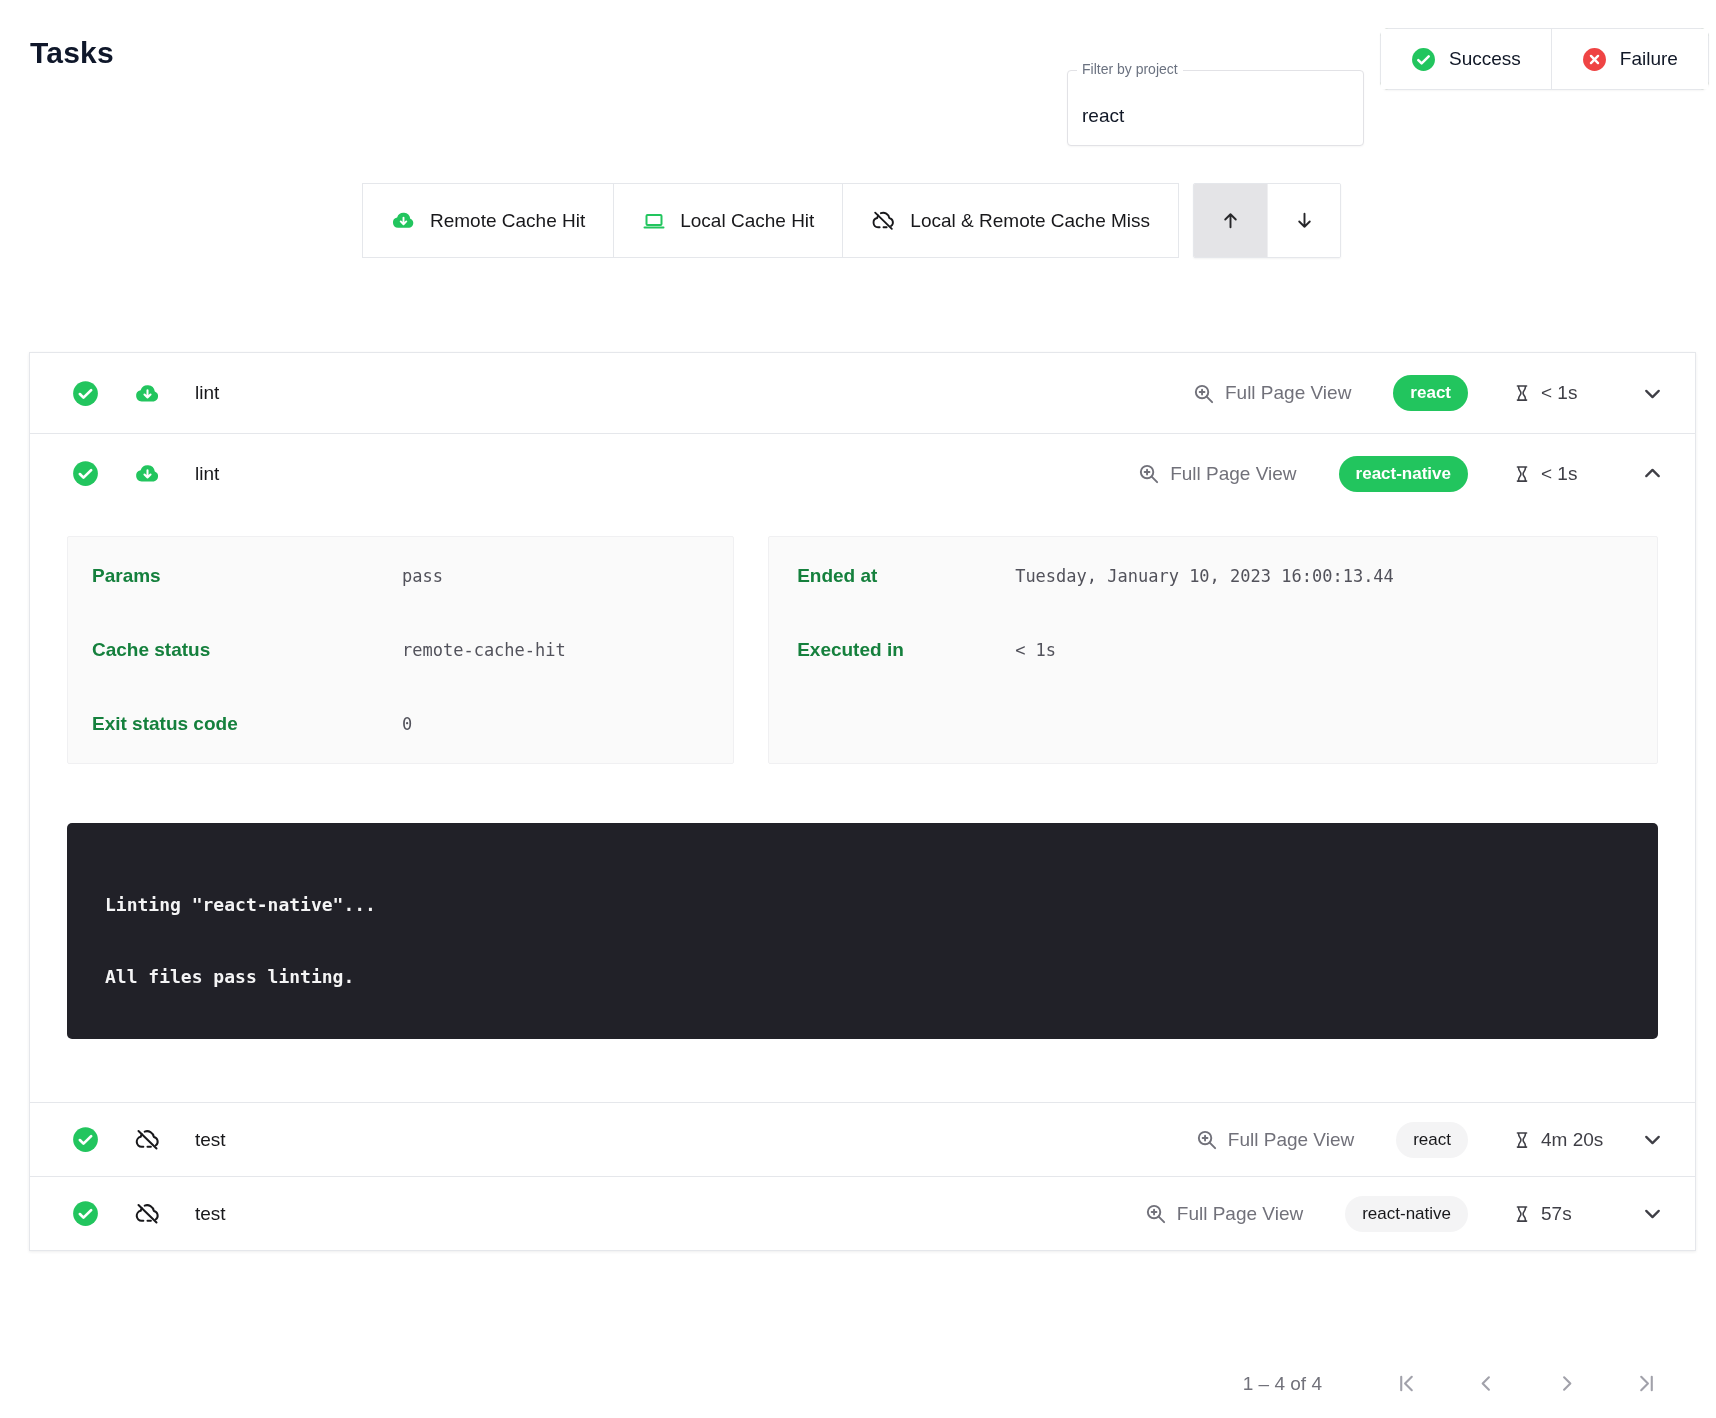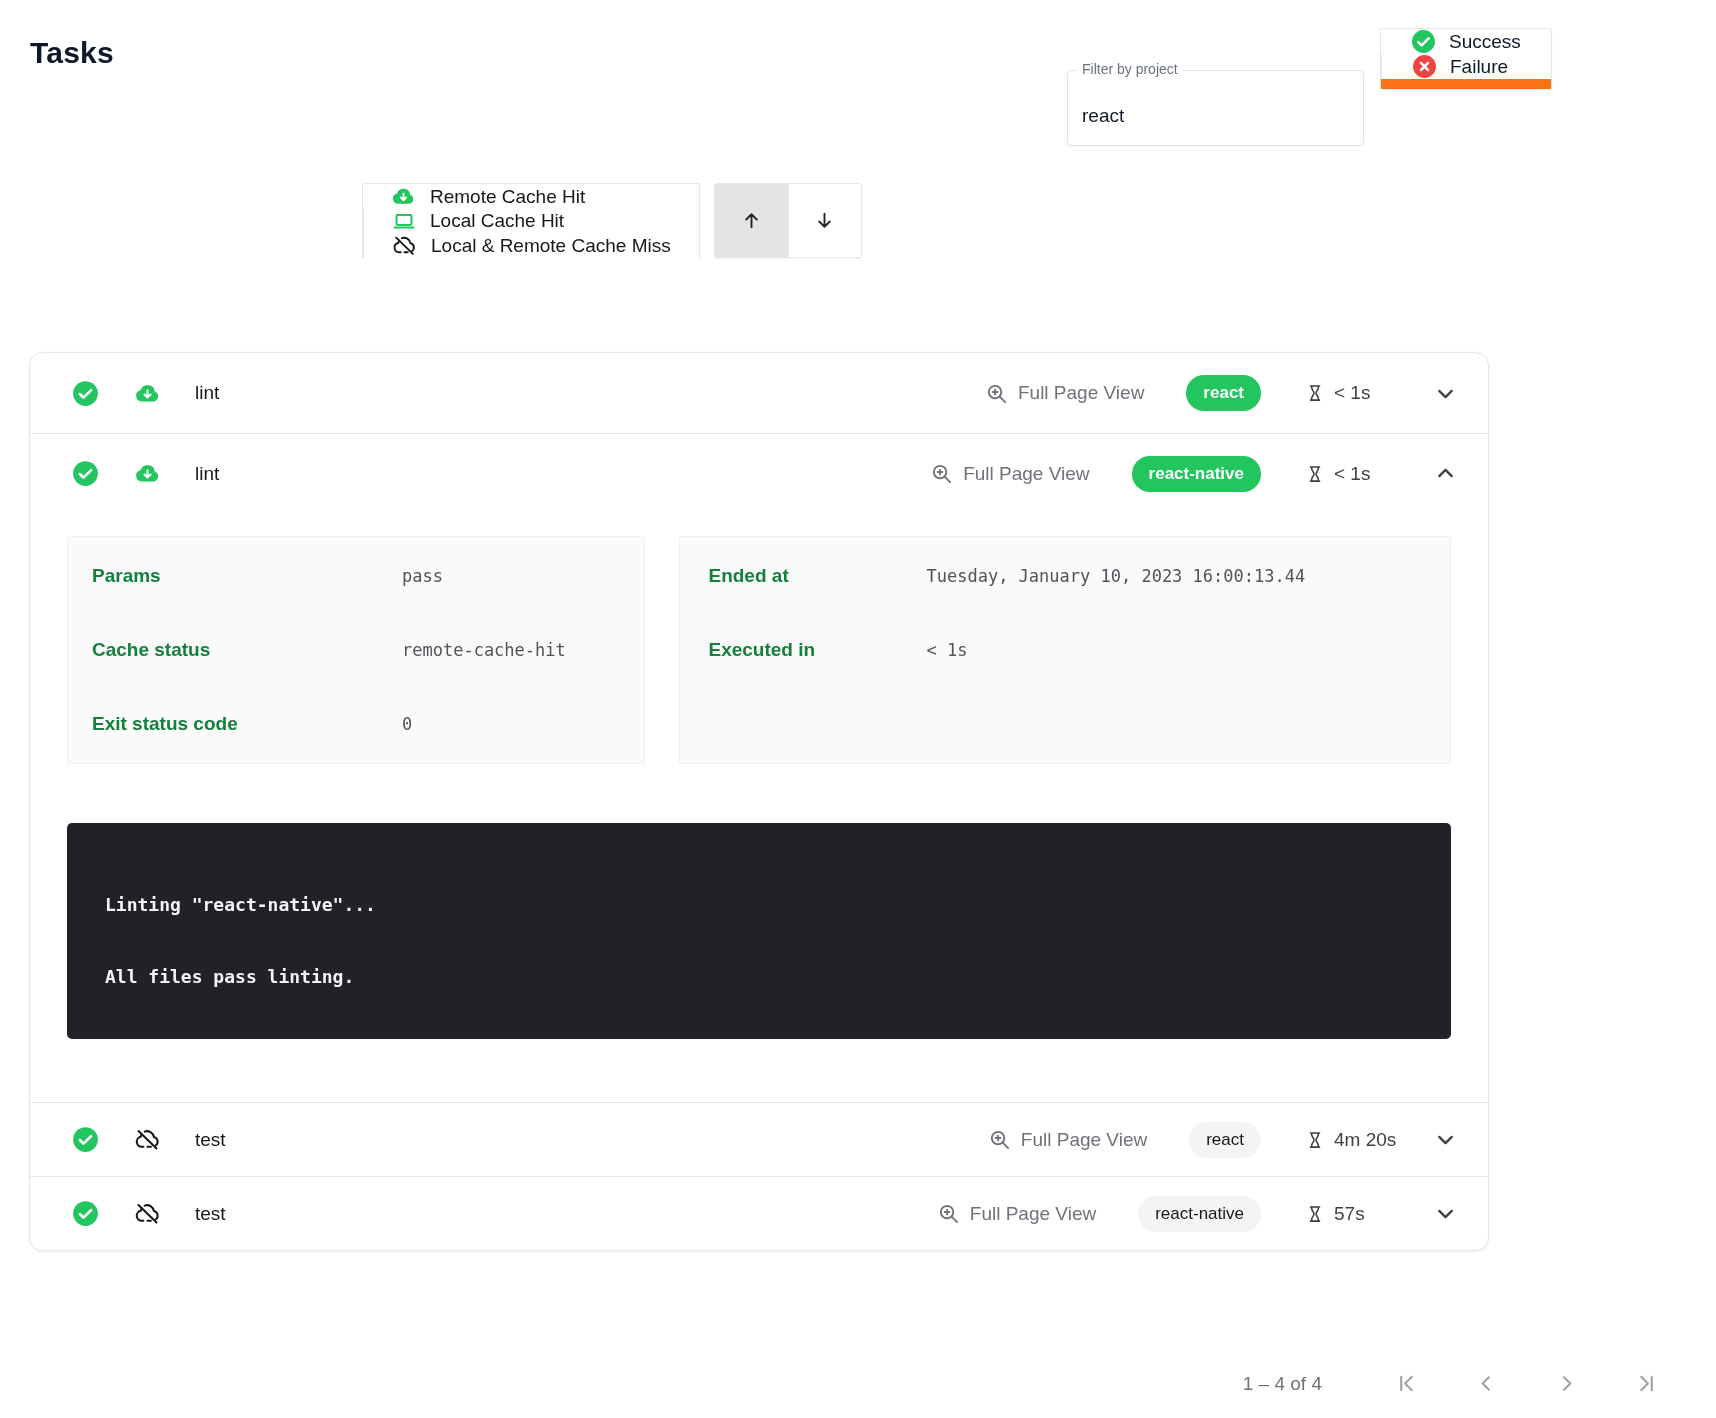--- a/index.html
+++ b/index.html
@@ -10,48 +10,48 @@
   .page-title { position: absolute; left: 30px; top: 36px; font-size: 30px; font-weight: 700; color: #0f172a; letter-spacing: .2px; }
 
   .filter-field { position: absolute; left: 1067px; top: 22px; width: 297px; height: 76px;
     border: 1px solid #e2e2e6; border-radius: 4px; background: #fff; box-shadow: 0 1px 2px rgba(0,0,0,.04); margin-top: 48px; }
   .filter-field .field-label { position: absolute; top: -10px; left: 9px; background: #fff; padding: 0 5px;
     font-size: 14px; color: #6b7280; }
   .filter-field input { width: 100%; height: 100%; border: 0; outline: none; background: transparent;
     padding: 16px 14px 0 14px; font-size: 19px; color: #111827; font-family: "Liberation Sans", sans-serif; }
 
   .status-group { position: absolute; left: 1380px; top: 28px; height: 62px; display: flex;
-    border: 1px solid #e5e7eb; border-radius: 2px; background: #f97316; box-shadow: 0 1px 2px rgba(0,0,0,.04); flex-direction: column; }
+    border: 1px solid #e5e7eb; border-radius: 8px; background: #4d7c0f; box-shadow: 0 1px 2px rgba(0,0,0,.04); }
   .status-btn { display: flex; align-items: center; gap: 13px; padding: 0 30px; background: #fff; border: 0;
     font-size: 19px; color: #111827; cursor: pointer; font-family: inherit; }
   .status-btn + .status-btn { border-left: 1px solid #e5e7eb; }
 
   
   .filter-row { position: absolute; left: 362px; top: 183px; display: flex; align-items: stretch; height: 75px; }
-  .cache-group { display: flex; border: 1px solid #e5e7eb; background: #fff; flex-direction: column; }
+  .cache-group { display: flex; border: 1px solid #e5e7eb; background: #fff; }
   .cache-btn { display: flex; align-items: center; gap: 14px; padding: 0 28px; background: #fff; border: 0;
     font-size: 19px; color: #18181b; cursor: pointer; font-family: inherit; }
   .cache-btn + .cache-btn { border-left: 1px solid #e5e7eb; }
 
   .sort-select { position: relative; width: 306px; margin-left: 13px; background: #f4f4f5;
     border-bottom: 1px solid #9ca3af; border-radius: 4px 4px 0 0; padding: 13px 0 0 18px; cursor: pointer; }
   .sort-label { font-size: 14px; color: #52525b; }
   .sort-value { font-size: 20px; color: #111827; margin-top: 3px; }
   .caret-down { position: absolute; right: 20px; top: 34px; width: 0; height: 0;
     border-left: 7px solid transparent; border-right: 7px solid transparent; border-top: 8px solid #52525b; }
 
   .order-group { display: flex; margin-left: 14px; border: 1px solid #e5e7eb; border-radius: 2px; overflow: hidden;
     box-shadow: 0 1px 2px rgba(0,0,0,.05); }
   .order-btn { width: 73px; display: flex; align-items: center; justify-content: center; border: 0; cursor: pointer; background: #fff; }
   .order-btn.selected { background: #e4e4e7; }
   .order-btn + .order-btn { border-left: 1px solid #efeff1; }
 
   
-  .task-list { position: absolute; left: 29px; top: 352px; width: 1460px; background: #fff;
-    border: 1px solid #e5e7eb; border-radius: 14px; box-shadow: 0 1px 3px rgba(0,0,0,.07); }
+  .task-list { position: absolute; left: 29px; top: 352px; width: 1667px; background: #fff;
+    border: 1px solid #e5e7eb; border-radius: 0; box-shadow: 0 1px 3px rgba(0,0,0,.07); }
   .trow { display: flex; align-items: center; height: 80px; padding: 0 30px 0 42px; cursor: pointer; }
   .trow.short { height: 74px; }
   .trow.bt { border-top: 1px solid #e5e7eb; }
   .icon-gap { margin-left: 35px; }
   .tname { margin-left: 34px; font-size: 19px; color: #18181b; }
   .rright { margin-left: auto; display: flex; align-items: center; }
   .fpv { display: flex; align-items: center; gap: 10px; color: #71717a; font-size: 19px; }
   .pill { margin-left: 42px; padding: 8px 17px; border-radius: 18px; font-size: 17px; }
   .pill.green { background: #22c55e; color: #fff; font-weight: 600; }
   .pill.gray { background: #f4f4f5; color: #18181b; }

